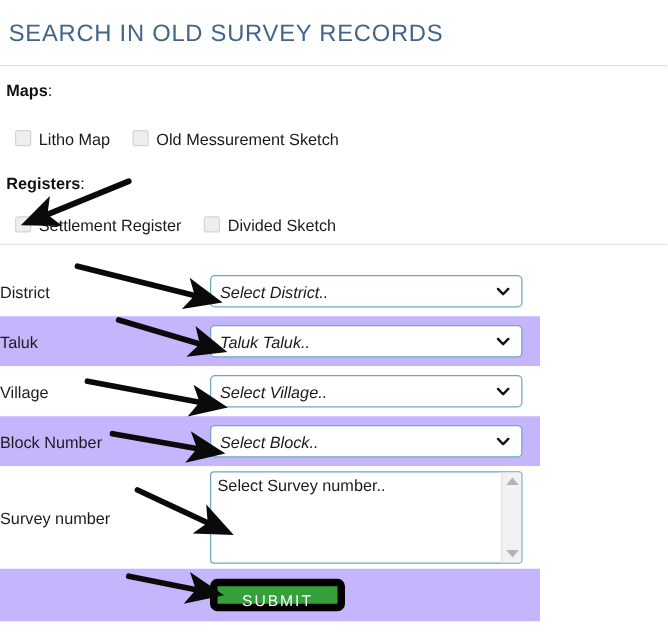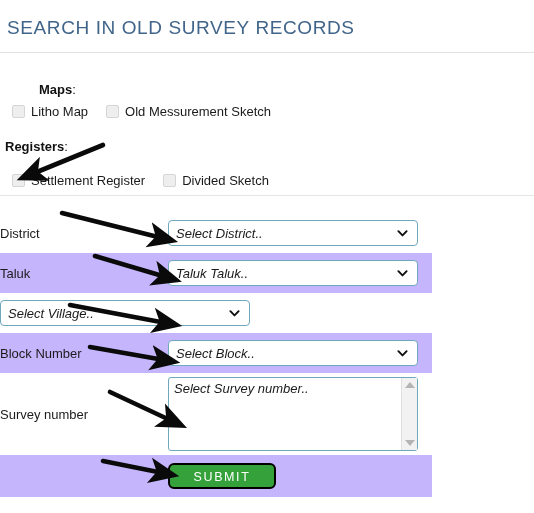--- a/index.html
+++ b/index.html
@@ -45,28 +45,28 @@
 
   
   .section-heading {
     position: absolute;
     font-size: 13px;
     font-weight: bold;
     color: #111111;
     white-space: nowrap;
   }
   .section-heading .colon { font-weight: normal; }
-  #maps-heading { left: 5px; top: 82px; margin-left: 34px; }
+  #maps-heading { left: 5px; top: 65px; }
   #registers-heading { left: 5px; top: 139px; }
 
   
   .checkbox-row {
     position: absolute;
     display: flex;
-    align-items: center;
+    align-items: flex-start;
     white-space: nowrap;
   }
   #maps-row { left: 12px; top: 104px; }
   #registers-row { left: 12px; top: 173px; }
 
   .cb {
     width: 13px;
     height: 13px;
     border-radius: 2px;
     background: #eeeeee;
@@ -158,21 +158,20 @@
     box-sizing: border-box;
     border: 1px solid #6ea8bd;
     border-radius: 3px;
     background: #ffffff;
     font-size: 13px;
     color: #1a1a1a;
   }
   .fake-listbox .opt {
     padding: 3px 0 0 5px;
     white-space: nowrap;
-    font-style: italic;
   }
   .lb-scroll {
     position: absolute;
     right: 0px;
     top: 0px;
     bottom: 0px;
     width: 16px;
     background: #f2f2f2;
     border-left: 1px solid #e0e0e0;
     box-sizing: border-box;
@@ -193,21 +192,21 @@
     bottom: 4px;
     border-top: 6px solid #b4b4b4;
   }
 
   
   .submit-btn {
     width: 108px;
     height: 26px;
     box-sizing: border-box;
     background: #34a13a;
-    border: 2px solid #000000;
+    border: 6px solid #000000;
     border-radius: 6px;
     color: #ffffff;
     font-size: 12.5px;
     letter-spacing: 1.6px;
     font-family: "Liberation Sans", sans-serif;
     cursor: pointer;
     padding: 0;
     line-height: 24px;
     text-align: center;
   }
@@ -270,20 +269,21 @@
         <div class="fake-select">
           <span>Taluk Taluk..</span>
           <svg class="chev" viewBox="0 0 12 12">
             <path d="M1.5 4 L6 8.6 L10.5 4" fill="none" stroke="#111" stroke-width="2.1" stroke-linecap="round" stroke-linejoin="round"></path>
           </svg>
         </div>
       </div>
     </div>
 
     <div class="form-row plain" style="height:40px;">
+      <div class="row-label">Village</div>
       <div class="field-cell">
         <div class="fake-select">
           <span>Select Village..</span>
           <svg class="chev" viewBox="0 0 12 12">
             <path d="M1.5 4 L6 8.6 L10.5 4" fill="none" stroke="#111" stroke-width="2.1" stroke-linecap="round" stroke-linejoin="round"></path>
           </svg>
         </div>
       </div>
     </div>
 

